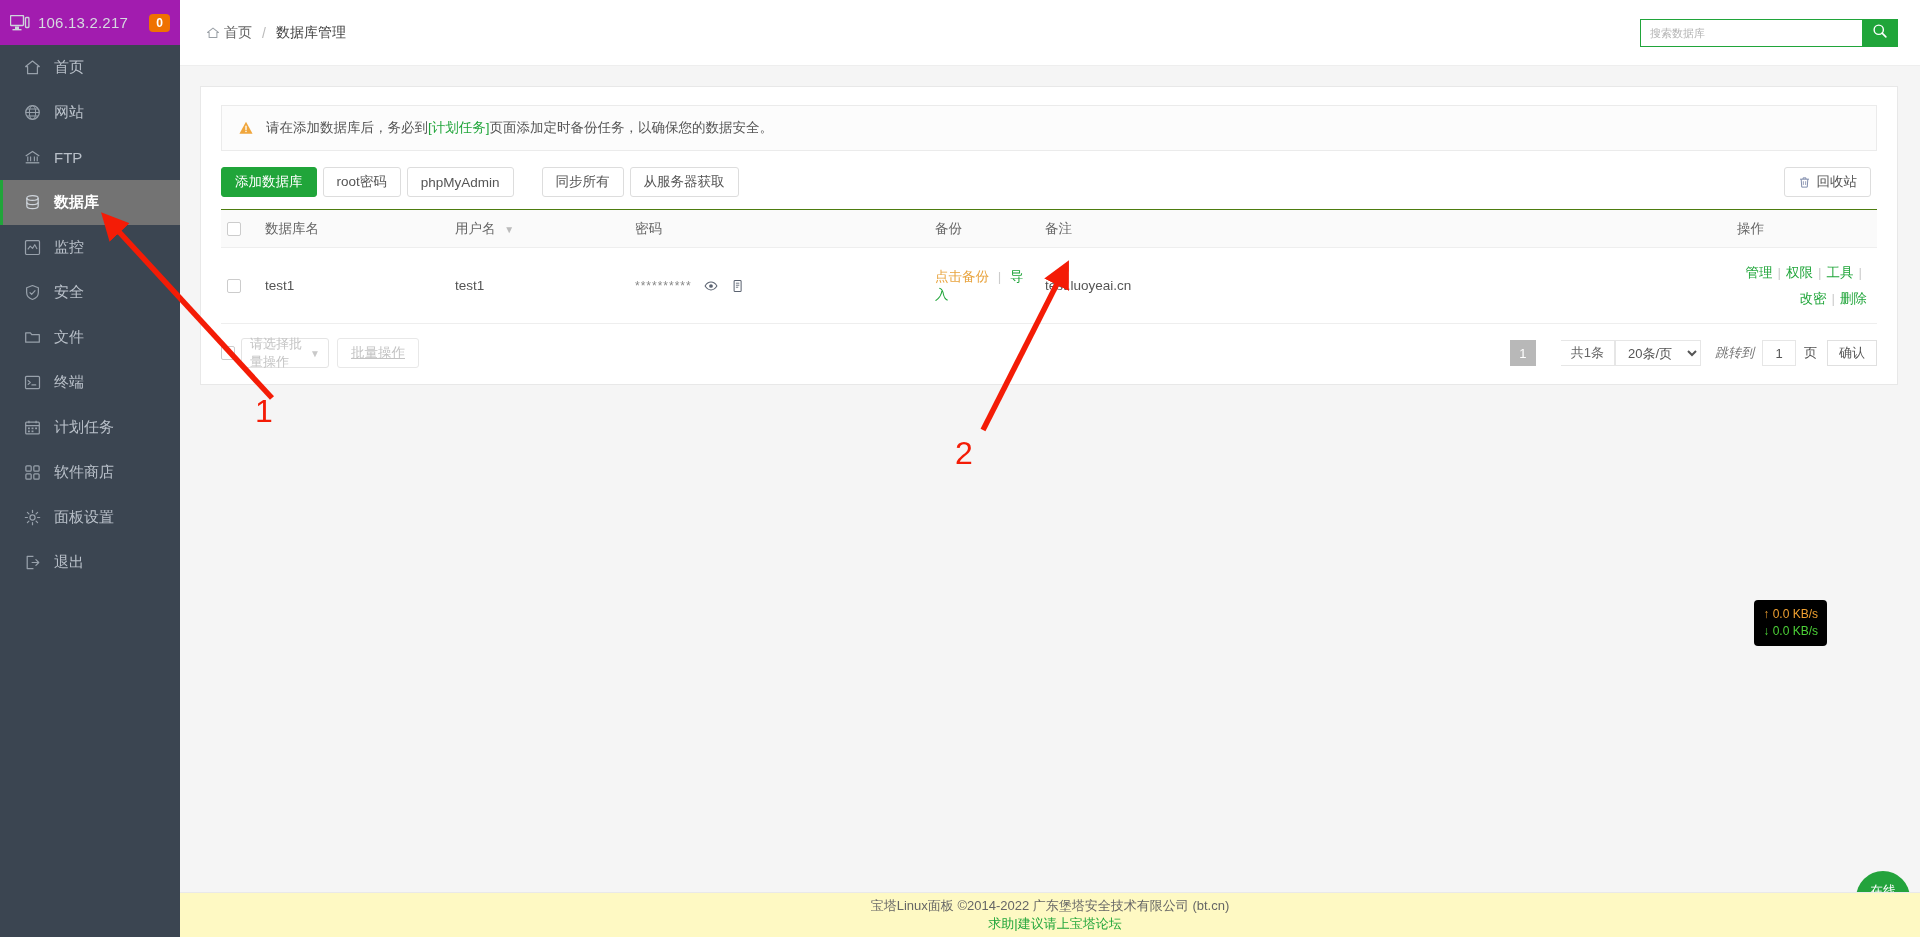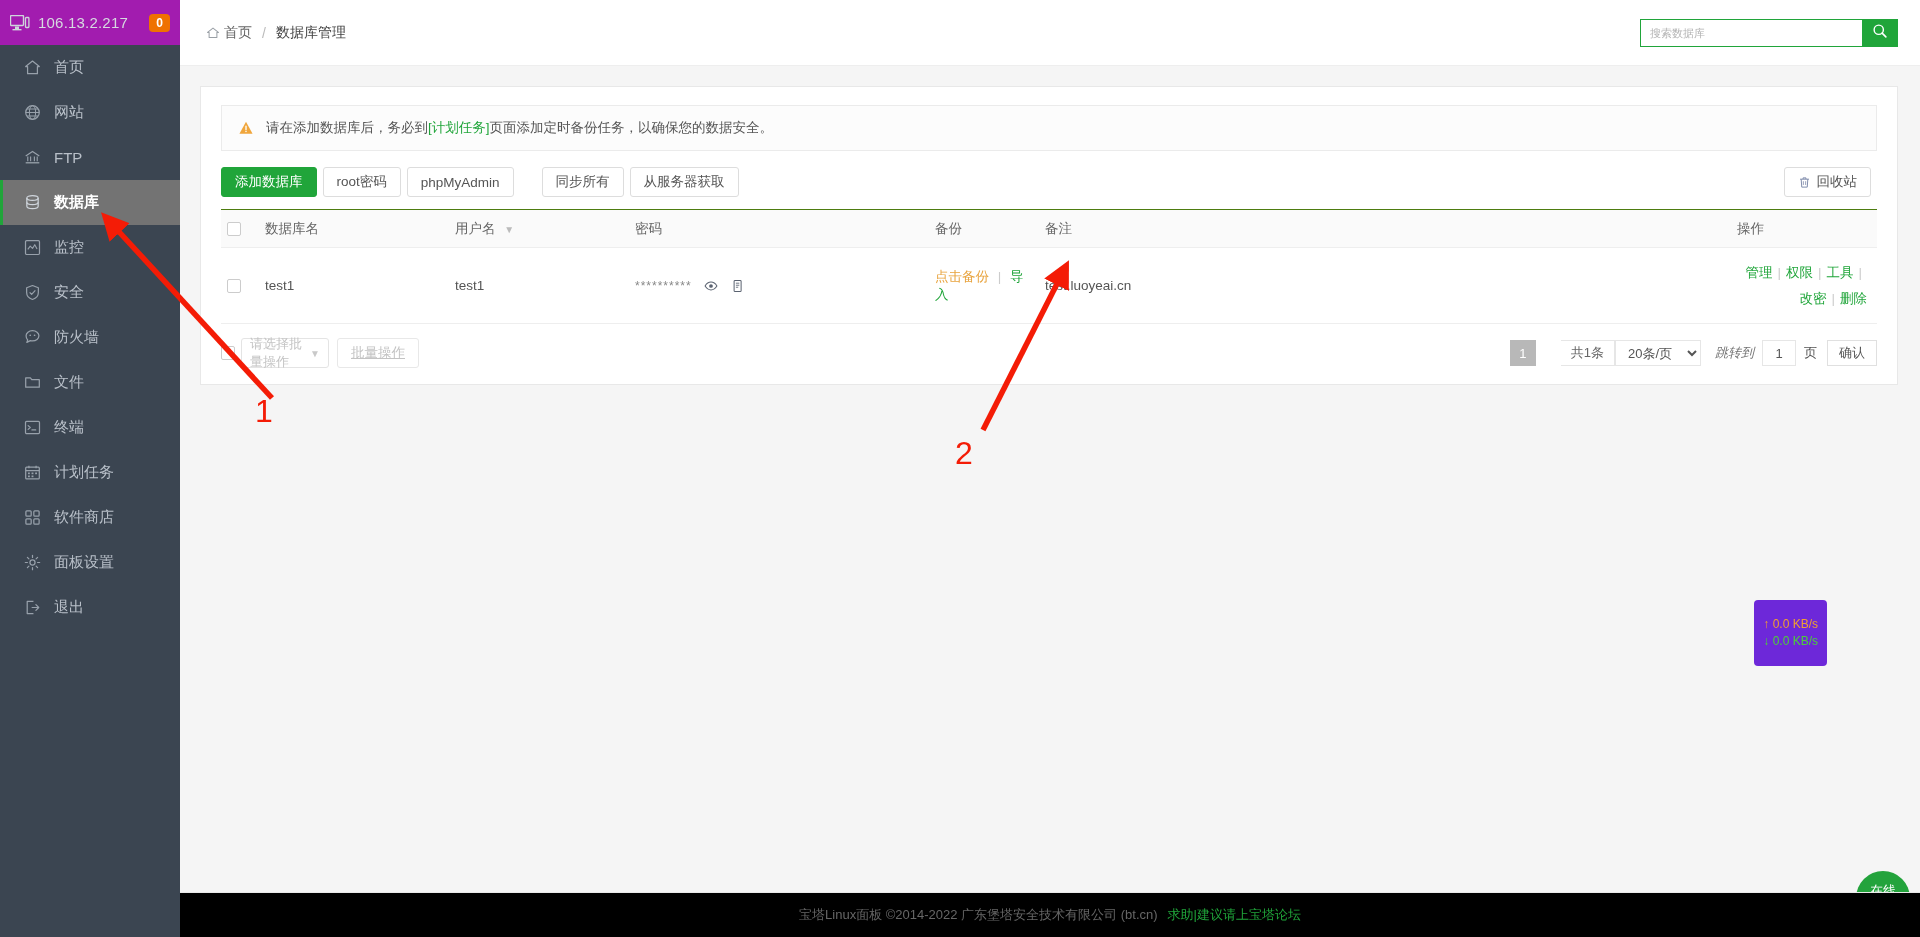--- a/index.html
+++ b/index.html
@@ -164,29 +164,29 @@
   }
   .pg-ok {
     height: 26px; padding: 0 11px; border: 1px solid #e0e0e0; background: #fff;
     font-size: 13px; color: #555; margin-left: 10px; cursor: pointer; font-family: inherit;
   }
 
   
   #footer {
     position: absolute; left: 0; bottom: 0; width: 100%; height: 45px;
     display: flex; align-items: center; justify-content: center;
-    background: #000000; border-top: 1px solid #e9e9e9;
-    font-size: 13px; color: #666;
+    background: #fef9c3; border-top: 1px solid #e9e9e9;
+    font-size: 13px; color: #666; flex-direction: column;
   }
   #footer .flink { color: #20a53a; text-decoration: none; margin-left: 10px; }
 
   
   #netspeed {
     position: absolute; right: 93px; top: 600px;
-    background: #6d28d9; border-radius: 4px; padding: 16px 9px;
+    background: #000000; border-radius: 4px; padding: 6px 9px;
     font-size: 12px; line-height: 17px; font-family: "Liberation Sans", sans-serif;
   }
   #netspeed .up { color: #f0a030; }
   #netspeed .down { color: #4cd137; }
   #kefu {
     position: absolute; right: 10px; bottom: 12px;
     width: 54px; height: 54px; border-radius: 50%;
     background: #23a33c; color: #fff; font-size: 13px; line-height: 15px;
     display: flex; flex-direction: column; align-items: center; justify-content: center;
     cursor: pointer; text-align: center;
@@ -268,30 +268,20 @@
         <span class="lbl">监控</span>
       </div>
       <div class="side-item">
         <span class="ico">
           <svg width="17" height="17" viewBox="0 0 18 18">
               <path d="M9 1.6 2.8 4v5c0 4 3 6.4 6.2 7.4C12.2 15.4 15.2 13 15.2 9V4L9 1.6z" fill="none" stroke="currentColor" stroke-width="1.3" stroke-linejoin="round"></path>
               <path d="M6 8.8l2.1 2.2L12 6.8" fill="none" stroke="currentColor" stroke-width="1.3" stroke-linejoin="round"></path>
             </svg>
         </span>
         <span class="lbl">安全</span>
-      </div>
-      <div class="side-item">
-        <span class="ico">
-          <svg width="17" height="17" viewBox="0 0 18 18">
-              <path d="M2.2 7.2c0-3 3-5.4 6.8-5.4s6.8 2.4 6.8 5.4-3 5.4-6.8 5.4c-.8 0-1.6-.1-2.3-.3L3 14.2l.9-2.6C2.8 10.5 2.2 9 2.2 7.2z" fill="none" stroke="currentColor" stroke-width="1.3" stroke-linejoin="round"></path>
-              <circle cx="6.6" cy="6.6" r=".9" fill="currentColor"></circle>
-              <circle cx="11.2" cy="6.6" r=".9" fill="currentColor"></circle>
-            </svg>
-        </span>
-        <span class="lbl">防火墙</span>
       </div>
       <div class="side-item">
         <span class="ico">
           <svg width="17" height="17" viewBox="0 0 18 18">
               <path d="M1.8 4.2h5l1.4 1.8h8V14H1.8z" fill="none" stroke="currentColor" stroke-width="1.3" stroke-linejoin="round"></path>
             </svg>
         </span>
         <span class="lbl">文件</span>
       </div>
       <div class="side-item">

